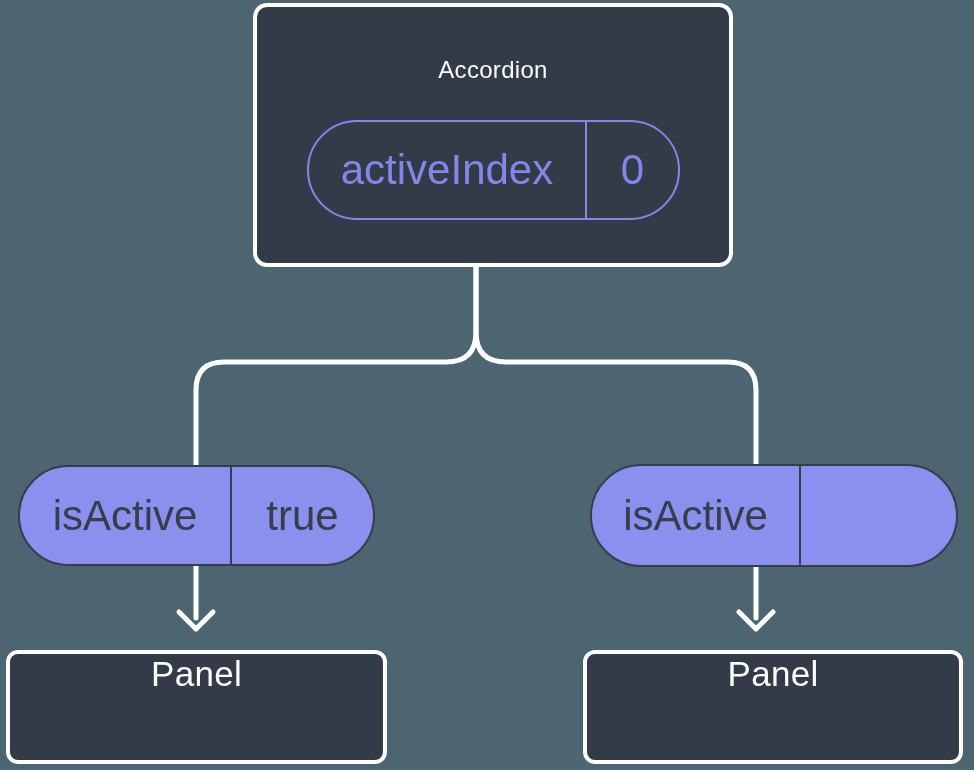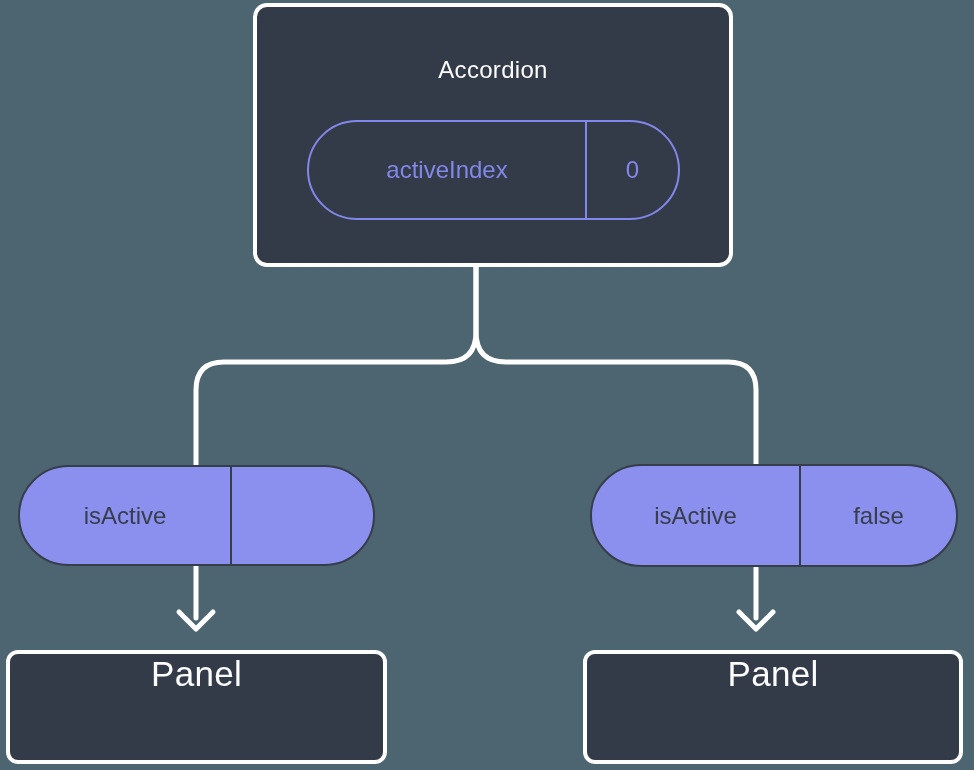--- a/index.html
+++ b/index.html
@@ -48,21 +48,21 @@
     text-align:center;
     font-size:24px;font-weight:500;
     line-height:42px;
     color:var(--text-light);
     letter-spacing:.3px;
   }
   .pill{
     display:flex;align-items:stretch;
     border-radius:52px;
     overflow:hidden;
-    font-size:24px;font-weight:500;
+    font-size:42px;font-weight:500;
   }
   .pill .seg{
     display:flex;align-items:center;justify-content:center;
     white-space:nowrap;
   }
   .pill .seg-value{flex:1;}
   .state-pill{
     position:absolute;left:50px;top:113px;
     width:373px;height:100px;
     border:2px solid var(--pill-outline);
@@ -108,25 +108,25 @@
   <div class="node node-root">
     <div class="node-title">Accordion</div>
     <div class="pill state-pill">
       <span class="seg seg-name">activeIndex</span>
       <span class="seg seg-value">0</span>
     </div>
   </div>
 
   <div class="pill prop-pill prop-pill-left">
     <span class="seg seg-name">isActive</span>
+    <span class="seg seg-value">true</span>
   </div>
 
   <div class="pill prop-pill prop-pill-right">
     <span class="seg seg-name">isActive</span>
-    <span class="seg seg-value">false</span>
   </div>
 
   <div class="node node-panel node-panel-left">
     <span>Panel</span>
   </div>
 
   <div class="node node-panel node-panel-right">
     <span>Panel</span>
   </div>
 

